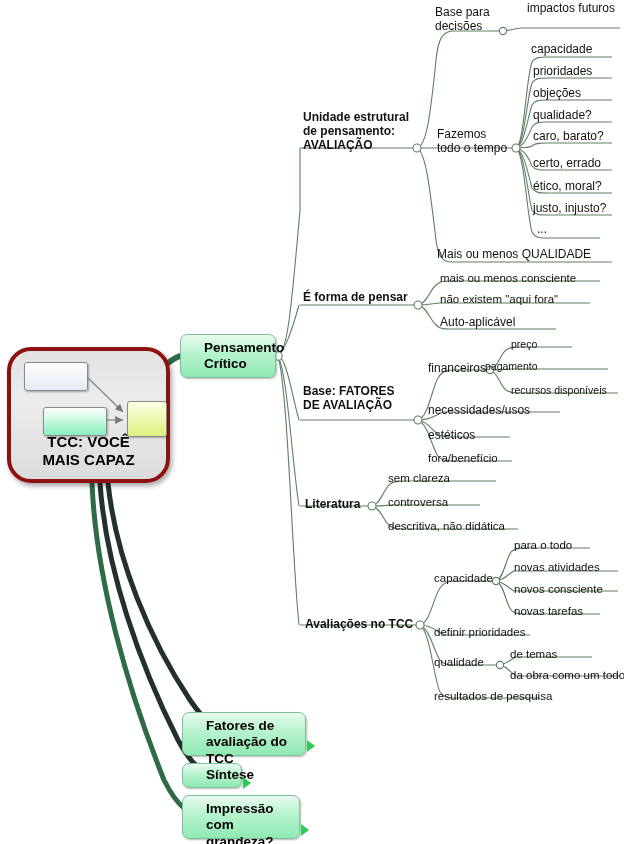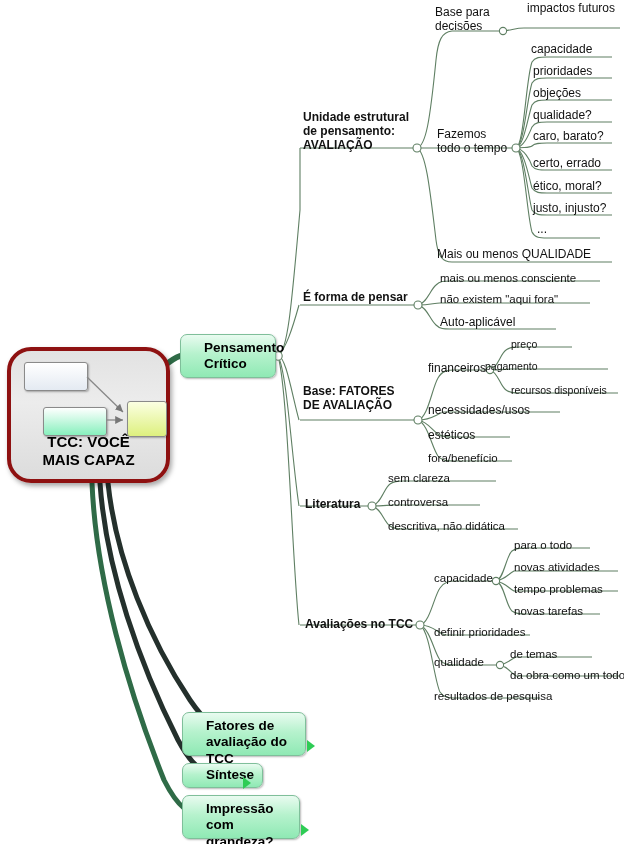--- a/index.html
+++ b/index.html
@@ -208,38 +208,38 @@
   <div class="leaf s12 bold" style="left:305px;top:497px;">Literatura</div>
   <div class="leaf s11" style="left:388px;top:472px;">sem clareza</div>
   <div class="leaf s11" style="left:388px;top:496px;">controversa</div>
   <div class="leaf s11" style="left:388px;top:520px;">descritiva, não didática</div>
 
   <div class="leaf s12 bold" style="left:305px;top:617px;">Avaliações no TCC</div>
 
   <div class="leaf s11" style="left:434px;top:572px;">capacidade</div>
   <div class="leaf s11" style="left:514px;top:539px;">para o todo</div>
   <div class="leaf s11" style="left:514px;top:561px;">novas atividades</div>
-  <div class="leaf s11" style="left:514px;top:583px;">tempo problemas</div>
+  <div class="leaf s11" style="left:514px;top:583px;">novos consciente</div>
   <div class="leaf s11" style="left:514px;top:605px;">novas tarefas</div>
 
   <div class="leaf s11" style="left:434px;top:626px;">definir prioridades</div>
 
   <div class="leaf s11" style="left:434px;top:656px;">qualidade</div>
   <div class="leaf s11" style="left:510px;top:648px;">de temas</div>
   <div class="leaf s11" style="left:510px;top:669px;">da obra como um todo</div>
 
   <div class="leaf s11" style="left:434px;top:690px;">resultados de pesquisa</div>
 
   <div class="gbox" style="left:182px;top:712px;width:124px;height:44px;">
     <div>Fatores de</div>
     <div>avaliação do TCC</div>
   </div>
   <div class="marker" style="left:307px;top:740px;"></div>
 
-  <div class="gbox" style="left:182px;top:763px;width:81px;height:25px;padding-top:3px;">
+  <div class="gbox" style="left:182px;top:763px;width:60px;height:25px;padding-top:3px;">
     <div>Síntese</div>
   </div>
   <div class="marker" style="left:243px;top:777px;"></div>
 
   <div class="gbox" style="left:182px;top:795px;width:118px;height:44px;">
     <div>Impressão com</div>
     <div>grandeza?</div>
   </div>
   <div class="marker" style="left:301px;top:824px;"></div>
 

